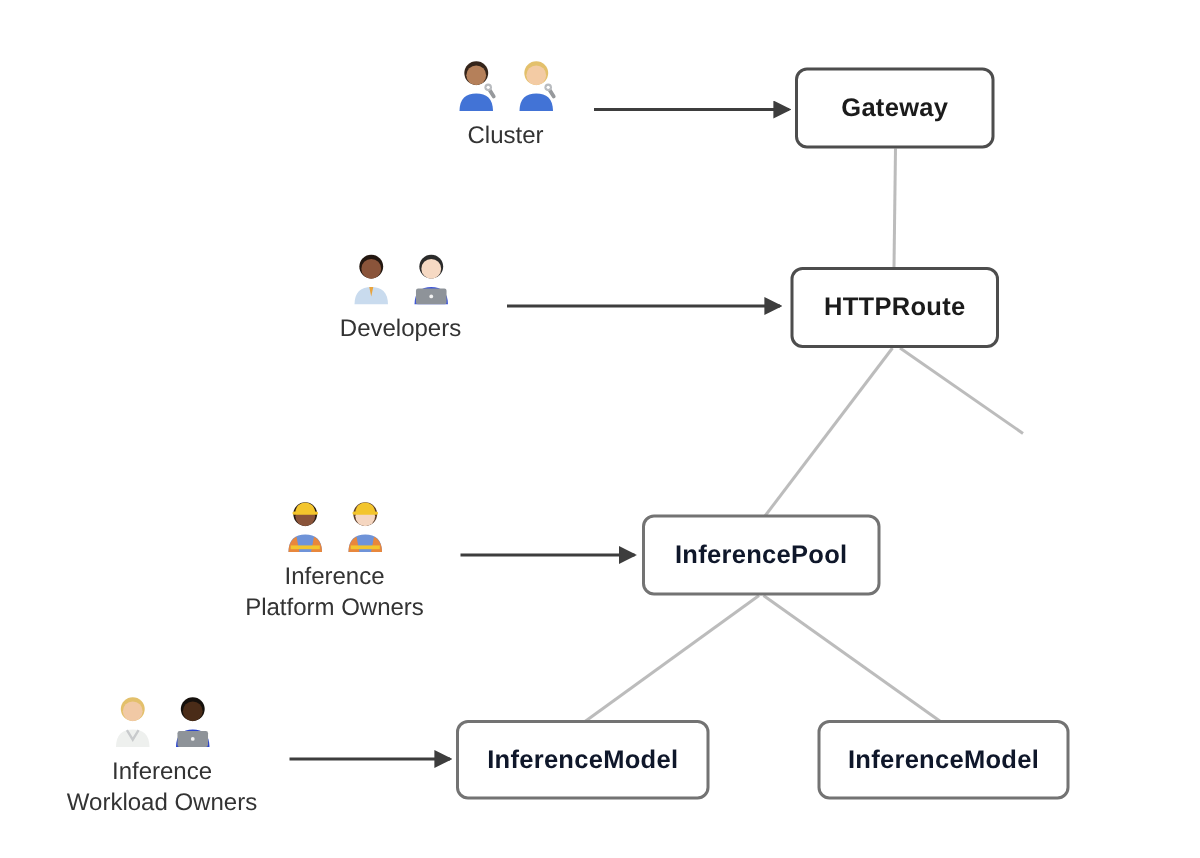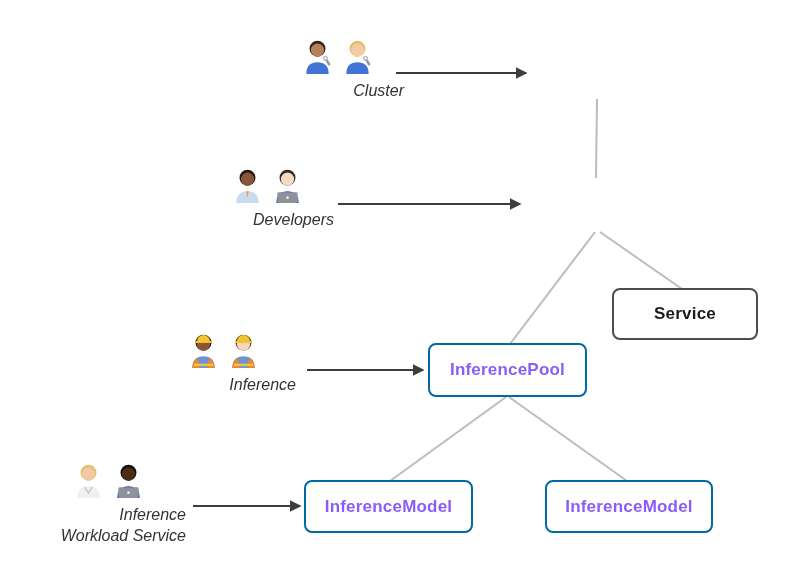--- a/index.html
+++ b/index.html
@@ -7,22 +7,22 @@
     position:relative;width:800px;height:572px;background:#ffffff;overflow:hidden;
     font-family:"Liberation Sans","DejaVu Sans",sans-serif;
   }
   .edge-layer{position:absolute;left:0;top:0;width:800px;height:572px;}
   .node{
     position:absolute;display:flex;align-items:center;justify-content:center;
     background:#ffffff;border-radius:8px;box-sizing:border-box;
     font-weight:700;font-size:17px;letter-spacing:.2px;
   }
   .node.dark{border:2px solid #4d4d4d;color:#1b1b1b;}
-  .node.blue{border:2px solid #0369a1;color:#8b5cf6;}
-  .persona{position:absolute;text-align:right;font-style:italic;}
+  .node.blue{border:2px solid #737373;color:#0f172a;}
+  .persona{position:absolute;text-align:center;}
   .people{display:flex;justify-content:center;align-items:flex-end;gap:7px;height:36px;}
   .persona-label{margin-top:6px;font-size:16px;line-height:21px;color:#333333;}
 </style>
 </head>
 <body>
 
 <div class="canvas">
 
   <svg class="edge-layer" width="800" height="572" viewBox="0 0 800 572">
     <defs>
@@ -36,22 +36,25 @@
     <line x1="600" y1="232" x2="682" y2="289" stroke="#bcbcbc" stroke-width="2"></line>
     <line x1="506" y1="397" x2="390" y2="481" stroke="#bcbcbc" stroke-width="2"></line>
     <line x1="509" y1="397" x2="627" y2="481" stroke="#bcbcbc" stroke-width="2"></line>
 
     <line x1="396" y1="73" x2="526" y2="73" stroke="#3d3d3d" stroke-width="2" marker-end="url(#arrowhead)"></line>
     <line x1="338" y1="204" x2="520" y2="204" stroke="#3d3d3d" stroke-width="2" marker-end="url(#arrowhead)"></line>
     <line x1="307" y1="370" x2="423" y2="370" stroke="#3d3d3d" stroke-width="2" marker-end="url(#arrowhead)"></line>
     <line x1="193" y1="506" x2="300" y2="506" stroke="#3d3d3d" stroke-width="2" marker-end="url(#arrowhead)"></line>
   </svg>
 
-  <div class="node dark" style="left:612px;top:288px;width:146px;height:52px">
-      <span>Service</span>
+  <div class="node dark" style="left:530px;top:45px;width:133px;height:54px">
+      <span>Gateway</span>
+    </div>
+  <div class="node dark" style="left:527px;top:178px;width:139px;height:54px">
+      <span>HTTPRoute</span>
     </div>
   <div class="node blue" style="left:428px;top:343px;width:159px;height:54px">
       <span>InferencePool</span>
     </div>
   <div class="node blue" style="left:304px;top:480px;width:169px;height:53px">
       <span>InferenceModel</span>
     </div>
   <div class="node blue" style="left:545px;top:480px;width:168px;height:53px">
       <span>InferenceModel</span>
     </div>
@@ -119,20 +122,21 @@
           <path d="M5.5 36 C5.5 27.5 10 24 17 24 C24 24 28.5 27.5 28.5 36 Z" fill="#6f93d8"></path>
           <path d="M5.5 36 C5.5 30 8 27 11 25.5 L13 36 Z" fill="#e8873c"></path>
           <path d="M28.5 36 C28.5 30 26 27 23 25.5 L21 36 Z" fill="#e8873c"></path>
           <rect x="7" y="31.5" width="20" height="2.6" fill="#f3c52d"></rect>
           <path d="M10.2 8.8 A6.8 6.8 0 0 1 23.8 8.8 Z" fill="#f3c52d"></path>
           <rect x="8.2" y="8.2" width="17.6" height="2.2" rx="1.1" fill="#f3c52d"></rect>
         </svg>
       </div>
     <div class="persona-label">
       <div>Inference</div>
+      <div>Platform Owners</div>
     </div>
   </div>
 
   <div class="persona" style="left:30px;top:462px;width:156px">
     <div class="people">
         <svg viewBox="0 0 34 36" width="33" height="35">
           <circle cx="17" cy="10" r="8.2" fill="#e3c06b"></circle>
           <circle cx="17" cy="11.5" r="6.8" fill="#f1c9a5"></circle>
           <path d="M5.5 36 C5.5 27.5 10 24 17 24 C24 24 28.5 27.5 28.5 36 Z" fill="#eef0ee"></path>
           <path d="M13 24.5 L17 31 L21 24.5" fill="none" stroke="#c8cacc" stroke-width="1.6"></path>
@@ -140,17 +144,17 @@
         <svg viewBox="0 0 34 36" width="33" height="35">
           <circle cx="17" cy="10" r="8.2" fill="#15100c"></circle>
           <circle cx="17" cy="11.5" r="6.8" fill="#4a2c18"></circle>
           <path d="M5.5 36 C5.5 27.5 10 24 17 24 C24 24 28.5 27.5 28.5 36 Z" fill="#2b45cc"></path>
           <rect x="6.5" y="25" width="21" height="11" rx="1.5" fill="#8e9399"></rect>
           <circle cx="17" cy="30.5" r="1.3" fill="#f2f2f2"></circle>
         </svg>
       </div>
     <div class="persona-label">
       <div>Inference</div>
-      <div>Workload Service</div>
+      <div>Workload Owners</div>
     </div>
   </div>
 
 </div>
 
 </body></html>

